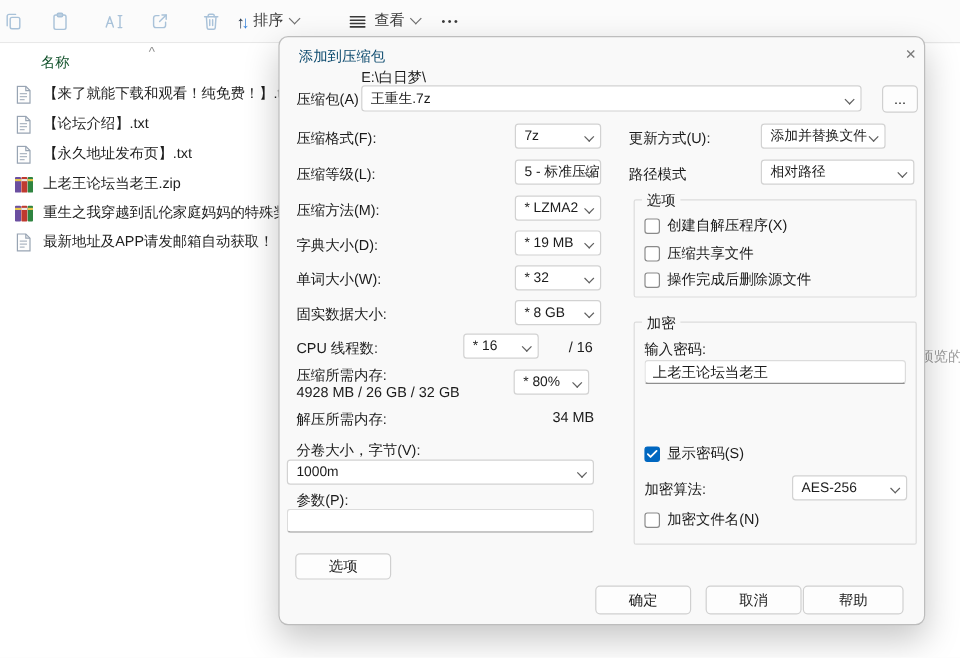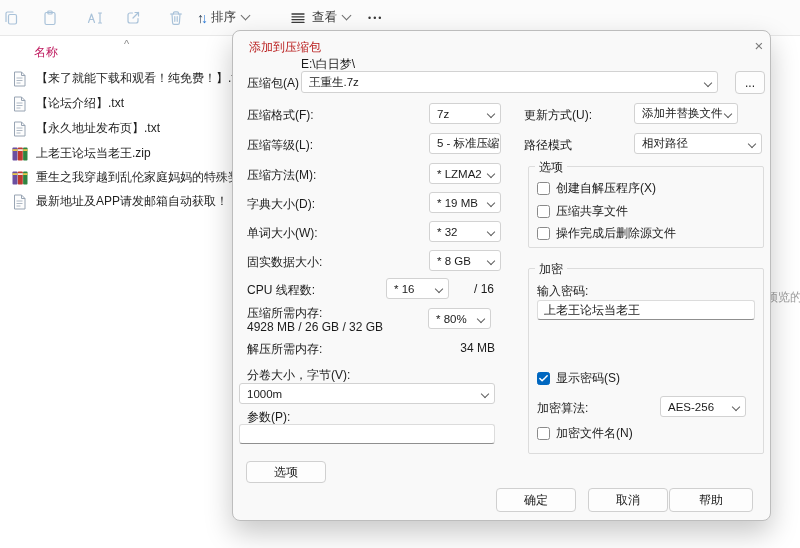--- a/index.html
+++ b/index.html
@@ -12,31 +12,31 @@
   #toolbar{position:absolute;left:0;top:0;width:800px;height:36px;background:#fbfbfb;border-bottom:1px solid #e8e8e8;box-sizing:border-box;}
   .tbicon{position:absolute;top:9px;width:18px;height:18px;cursor:default;}
   .tbicon svg{width:18px;height:18px;stroke:#a9c2d9;fill:none;stroke-width:1.2;stroke-linecap:round;stroke-linejoin:round;}
   .tbgroup{position:absolute;top:0;height:35px;display:flex;align-items:center;gap:6px;font-size:12.5px;color:#3a3a3a;}
   .tbgroup svg{stroke:#3a3a3a;fill:none;stroke-width:1.3;stroke-linecap:round;}
   .chev{display:inline-block;width:6px;height:6px;border-right:1.3px solid #6f6f6f;border-bottom:1.3px solid #6f6f6f;transform:rotate(45deg);margin-top:-4px;}
   .sortglyphs{font-size:14px;letter-spacing:-3px;font-weight:bold;}
   .more-dots{font-size:9px;letter-spacing:2px;color:#3a3a3a;}
   
   #filepane{position:absolute;left:0;top:36px;width:236px;height:512px;background:#fff;overflow:hidden;}
-  .colheader{position:absolute;left:34px;top:8px;color:#be185d;cursor:default;}
+  .colheader{position:absolute;left:34px;top:8px;color:#14532d;cursor:default;}
   .sortcaret{position:absolute;left:124px;top:2px;color:#8a8a8a;font-size:11px;}
   .filerow{position:absolute;left:4px;width:232px;height:25px;display:flex;align-items:center;gap:8px;white-space:nowrap;overflow:hidden;}
   .filerow .ficon{flex:0 0 16px;width:16px;height:16px;margin-left:8px;}
   .filerow .fname{font-size:12px;color:#1f1f1f;}
   
   #previewtext{position:absolute;top:289px;left:766px;color:#9e9e9e;white-space:nowrap;z-index:1;}
   
   #dialog{position:absolute;left:232px;top:30px;width:539px;height:491px;background:#f9f9f9;
     border:1px solid #bdbdbd;border-radius:8px;box-shadow:0 12px 28px rgba(0,0,0,.22);z-index:10;box-sizing:border-box;}
-  .dlg-title{position:absolute;left:16px;top:8px;color:#b91c1c;}
+  .dlg-title{position:absolute;left:16px;top:8px;color:#0c4a6e;}
   .dlg-close{position:absolute;left:517px;top:5px;width:18px;height:18px;color:#7a7a7a;font-size:15px;display:flex;align-items:center;justify-content:center;cursor:default;}
   .lbl{position:absolute;white-space:nowrap;color:#1b1b1b;}
   .combo{position:absolute;height:21px;background:#fff;border:1px solid #d2d2d2;border-radius:3px;box-sizing:border-box;
     display:flex;align-items:center;padding:0 16px 0 7px;white-space:nowrap;overflow:hidden;font-size:11.5px;}
   .combo .cchev{position:absolute;right:6px;top:7px;width:5px;height:5px;border-right:1.2px solid #5f5f5f;border-bottom:1.2px solid #5f5f5f;transform:rotate(45deg);}
   .txtin{position:absolute;height:20px;background:#fff;border:1px solid #dcdcdc;border-bottom:1px solid #8f8f8f;border-radius:3px;
     padding:0 6px;box-sizing:border-box;font:inherit;color:#1b1b1b;outline:none;}
   .btn{position:absolute;height:24px;background:#fdfdfd;border:1px solid #d0d0d0;border-radius:4px;box-sizing:border-box;
     display:flex;align-items:center;justify-content:center;font-size:12px;color:#1b1b1b;cursor:default;}
   .fieldset{position:absolute;border:1px solid #dcdcdc;border-radius:2px;box-sizing:border-box;}
@@ -279,21 +279,21 @@
     <input class="txtin" style="left: 8px; top: 31px; width: 218px;" value="上老王论坛当老王">
     <div class="cbrow" style="left:8px;top:101px">
       <span class="cbx checked">
           <svg width="11" height="11" viewBox="0 0 12 12">
             <path d="M2 6l2.5 2.5L10 3" stroke="#fff" stroke-width="1.6" fill="none" stroke-linecap="round" stroke-linejoin="round"></path>
           </svg>
         </span>
       <span>显示密码(S)</span>
     </div>
     <span class="lbl" style="left:8px;top:131px">加密算法:</span>
-    <div class="combo" style="left:131px;top:127px;width:86px">
+    <div class="combo" style="left:131px;top:127px;width:96px">
         <span>AES-256</span>
         <span class="cchev"></span>
       </div>
     <div class="cbrow" style="left:8px;top:156px">
       <span class="cbx"></span>
       <span>加密文件名(N)</span>
     </div>
   </div>
 
   <div class="btn" style="left:263px;top:457px;width:80px">

